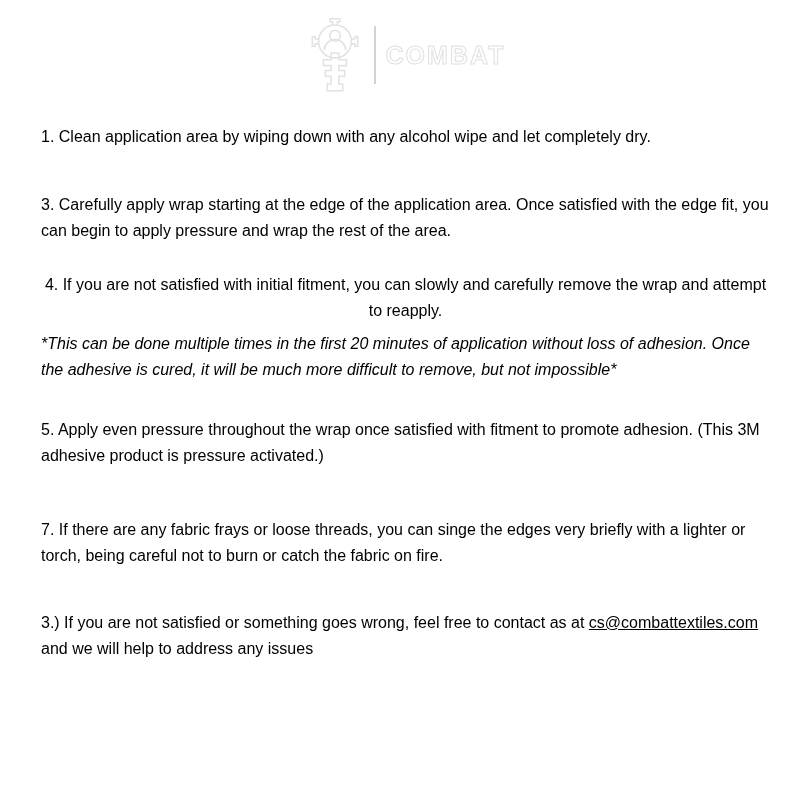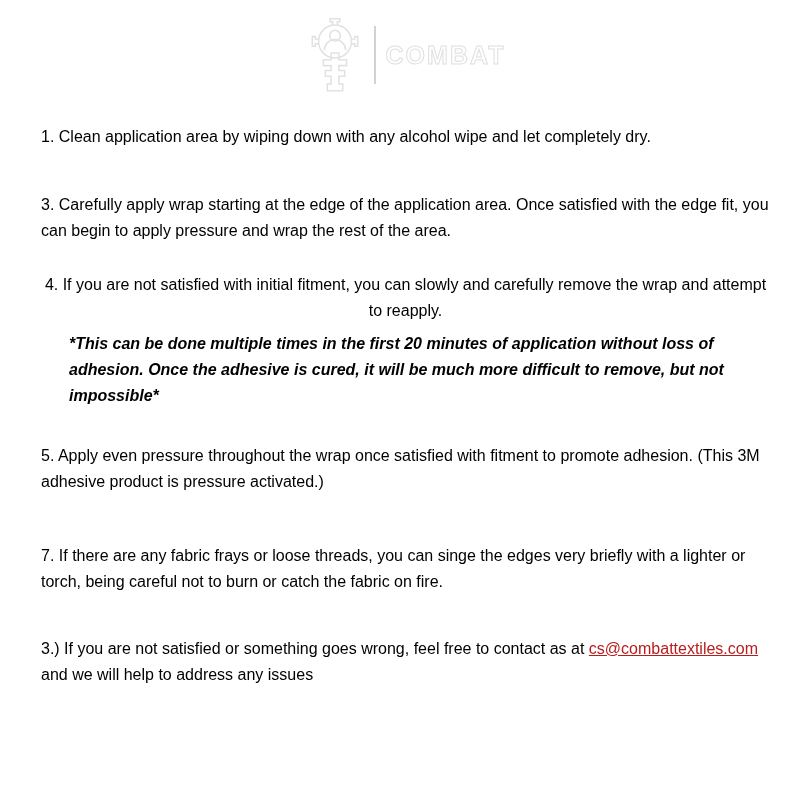--- a/index.html
+++ b/index.html
@@ -59,29 +59,28 @@
   .doc-body p {
     font-size: 16px;
     line-height: 26px;
     margin-bottom: 42px;
     color: #000000;
   }
   p.step-3 { margin-bottom: 28px; }
   p.step-4 { margin-bottom: 7px; text-align: center; }
   p.note {
     font-style: italic;
-    font-weight: bold;
+    font-weight: normal;
     margin-bottom: 34px;
-    margin-left: 28px;
   }
   p.step-5 { margin-bottom: 48px; }
   p.step-6 { margin-bottom: 41px; }
   p.step-7 { margin-bottom: 0; }
   a.email-link {
-    color: #b91c1c;
+    color: #000000;
     text-decoration: underline;
     cursor: pointer;
   }
 </style>
 </head>
 <body>
 
 <div class="page">
 
   <div class="logo">

